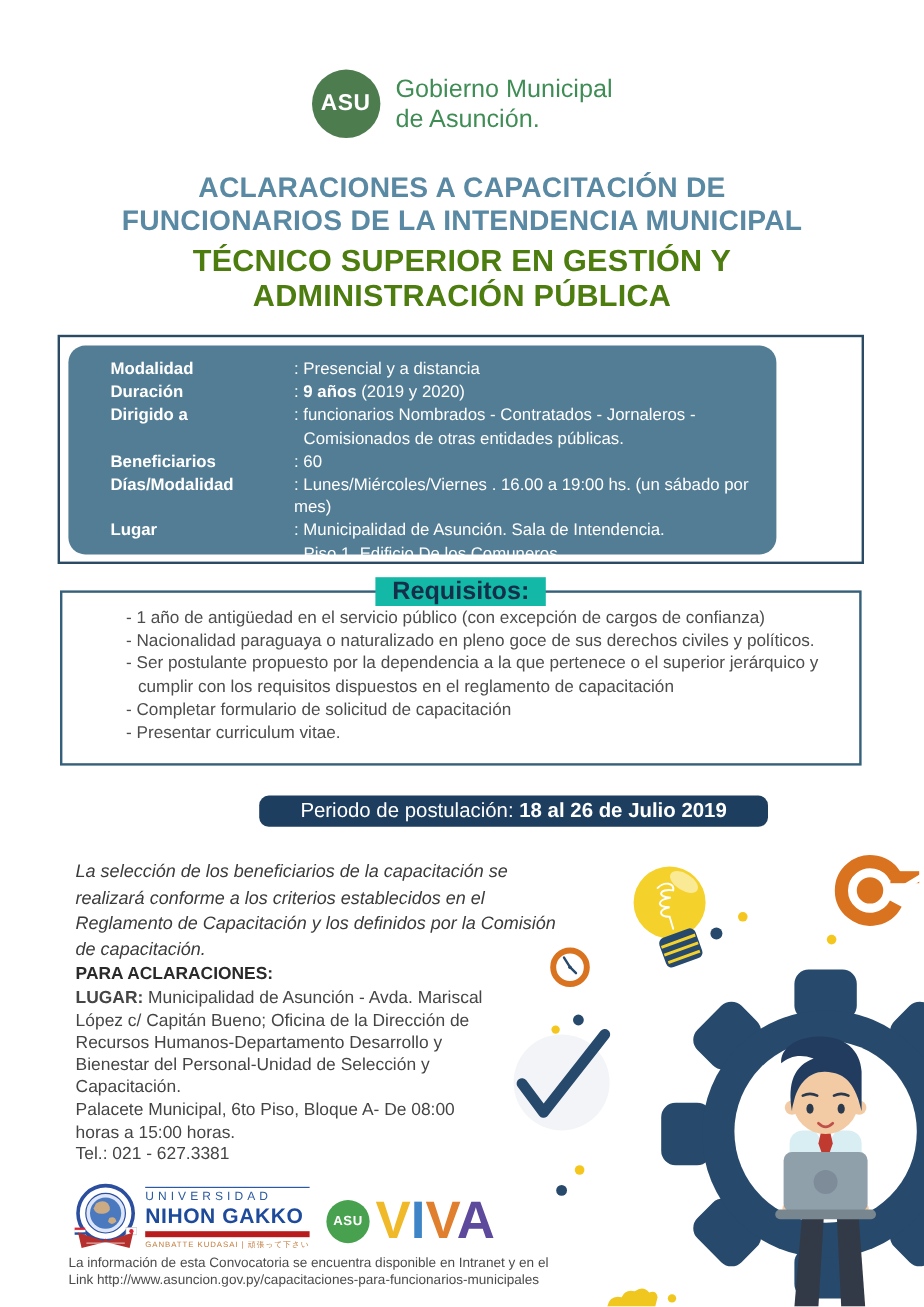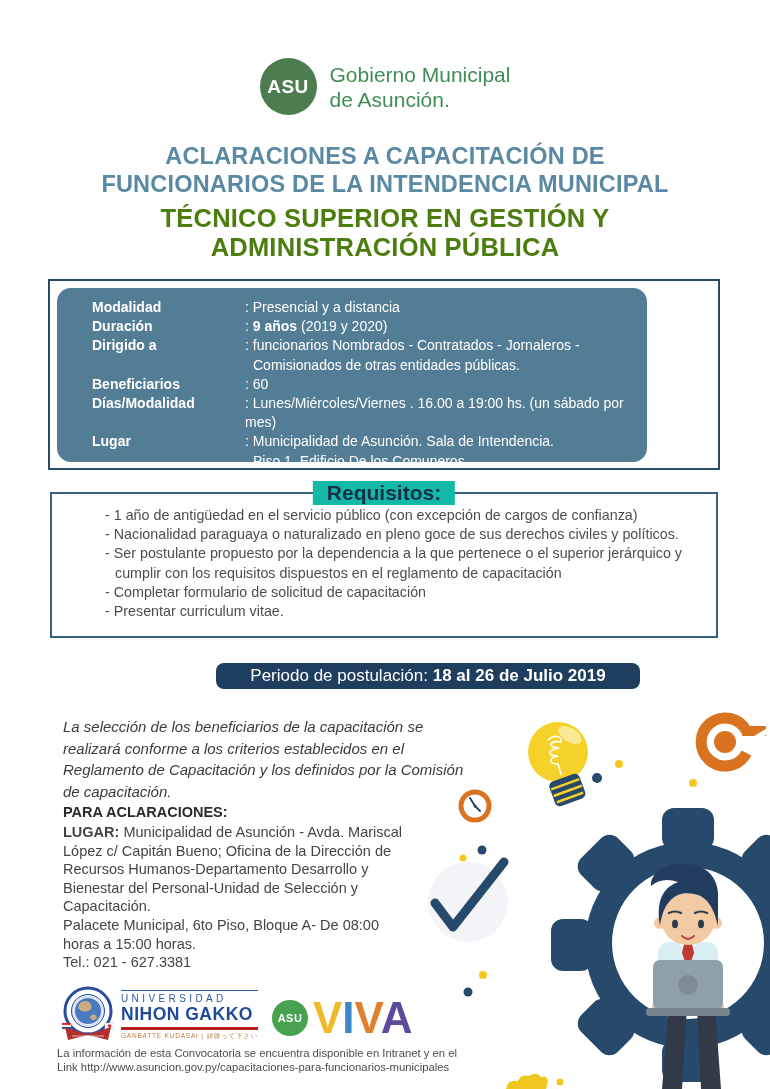--- a/index.html
+++ b/index.html
@@ -44,21 +44,21 @@
             line-height:21.5px;color:#3b3b3b;}
 
   
   .acl-title{position:absolute;left:63px;top:804px;font-weight:bold;font-size:14.5px;color:#2a2a2a;}
   .lugar{position:absolute;left:63px;top:823px;width:345px;font-size:14.5px;line-height:18.6px;color:#454545;}
 
   
   .uni-logo{position:absolute;left:62px;top:985px;display:flex;align-items:center;gap:7px;}
   .uni-text{display:flex;flex-direction:column;}
   .uni-line1{font-size:10px;letter-spacing:3.4px;color:#2b5aa0;border-top:1px solid #2b5aa0;padding-top:2px;font-weight:500;}
-  .uni-line2{font-size:17.5px;font-weight:bold;color:#1d4a9b;letter-spacing:.5px;border-bottom:3px solid #b91c1c;padding-bottom:2px;}
+  .uni-line2{font-size:17.5px;font-weight:bold;color:#1d4a9b;letter-spacing:.5px;border-bottom:5px solid #b91c1c;padding-bottom:2px;}
   .uni-tagline{font-size:6.5px;letter-spacing:.8px;color:#c07a3a;padding-top:2px;}
 
   .viva-logo{position:absolute;left:272px;top:1000px;display:flex;align-items:center;gap:5px;}
   .viva-circle{width:36px;height:36px;border-radius:50%;background:#47a14e;color:#fff;font-weight:bold;font-size:11px;
                display:flex;align-items:center;justify-content:center;letter-spacing:.5px;}
   .viva-letters{font-size:44px;font-weight:bold;letter-spacing:0;line-height:36px;}
 
   .foot-note{position:absolute;left:57px;top:1046px;font-size:11.3px;line-height:14px;color:#4c4c4c;}
 
   .illus{position:absolute;left:420px;top:690px;width:350px;height:399px;}

